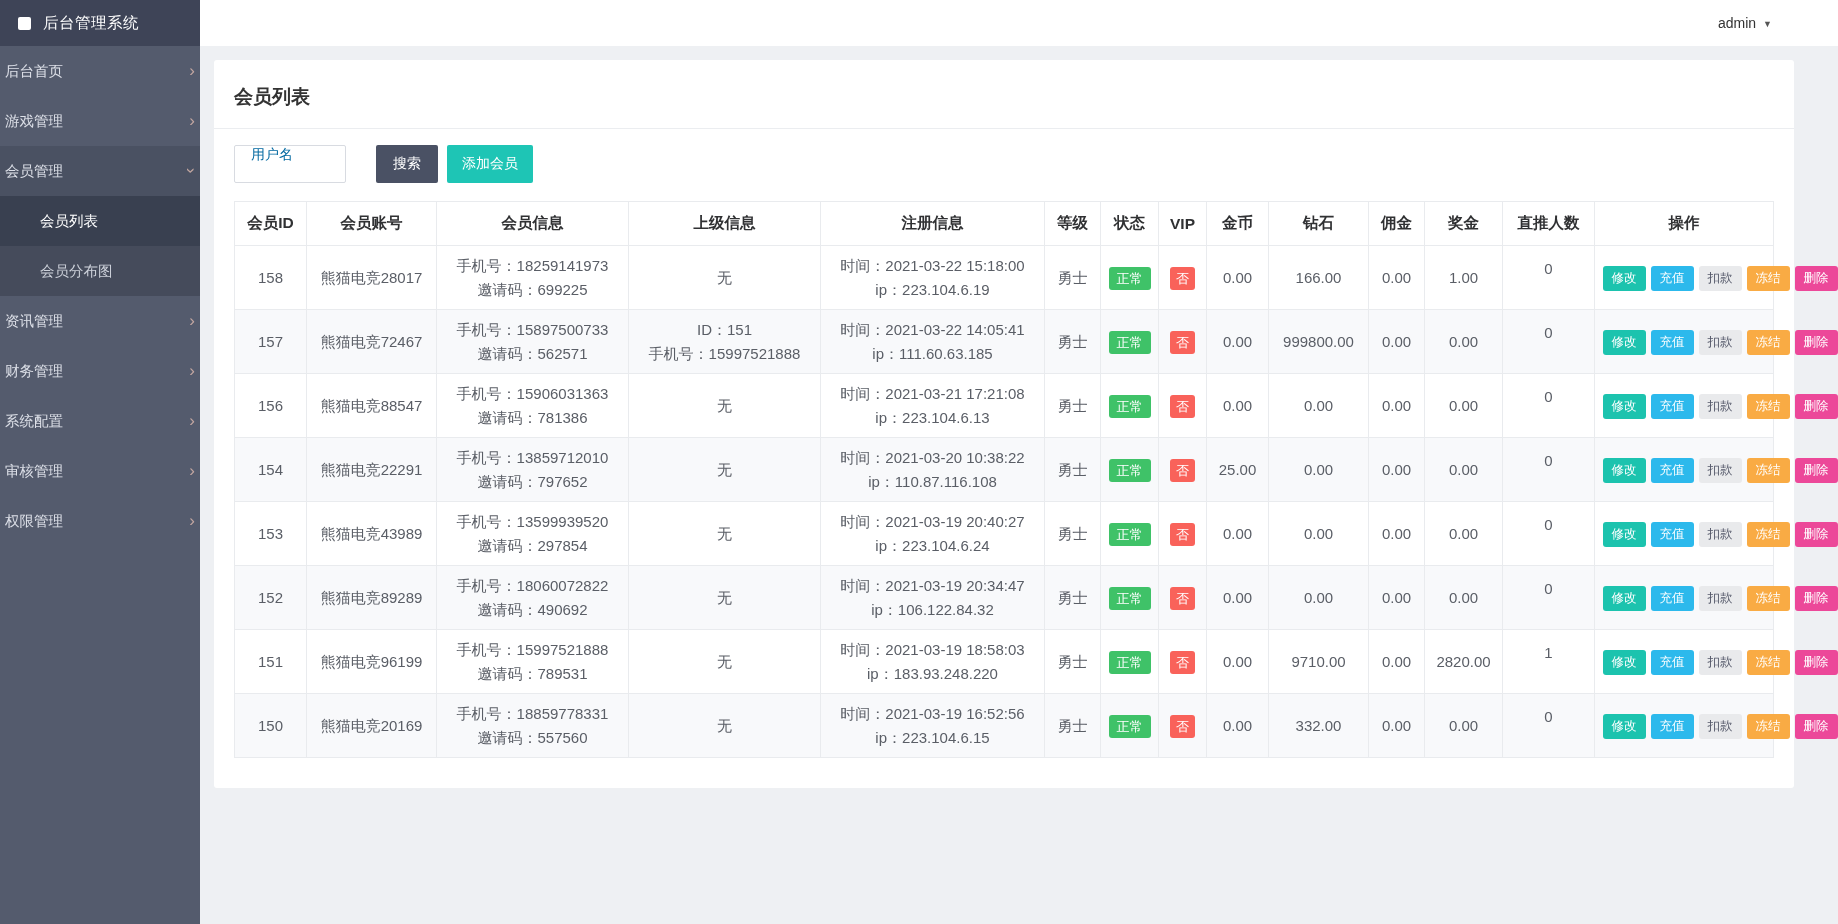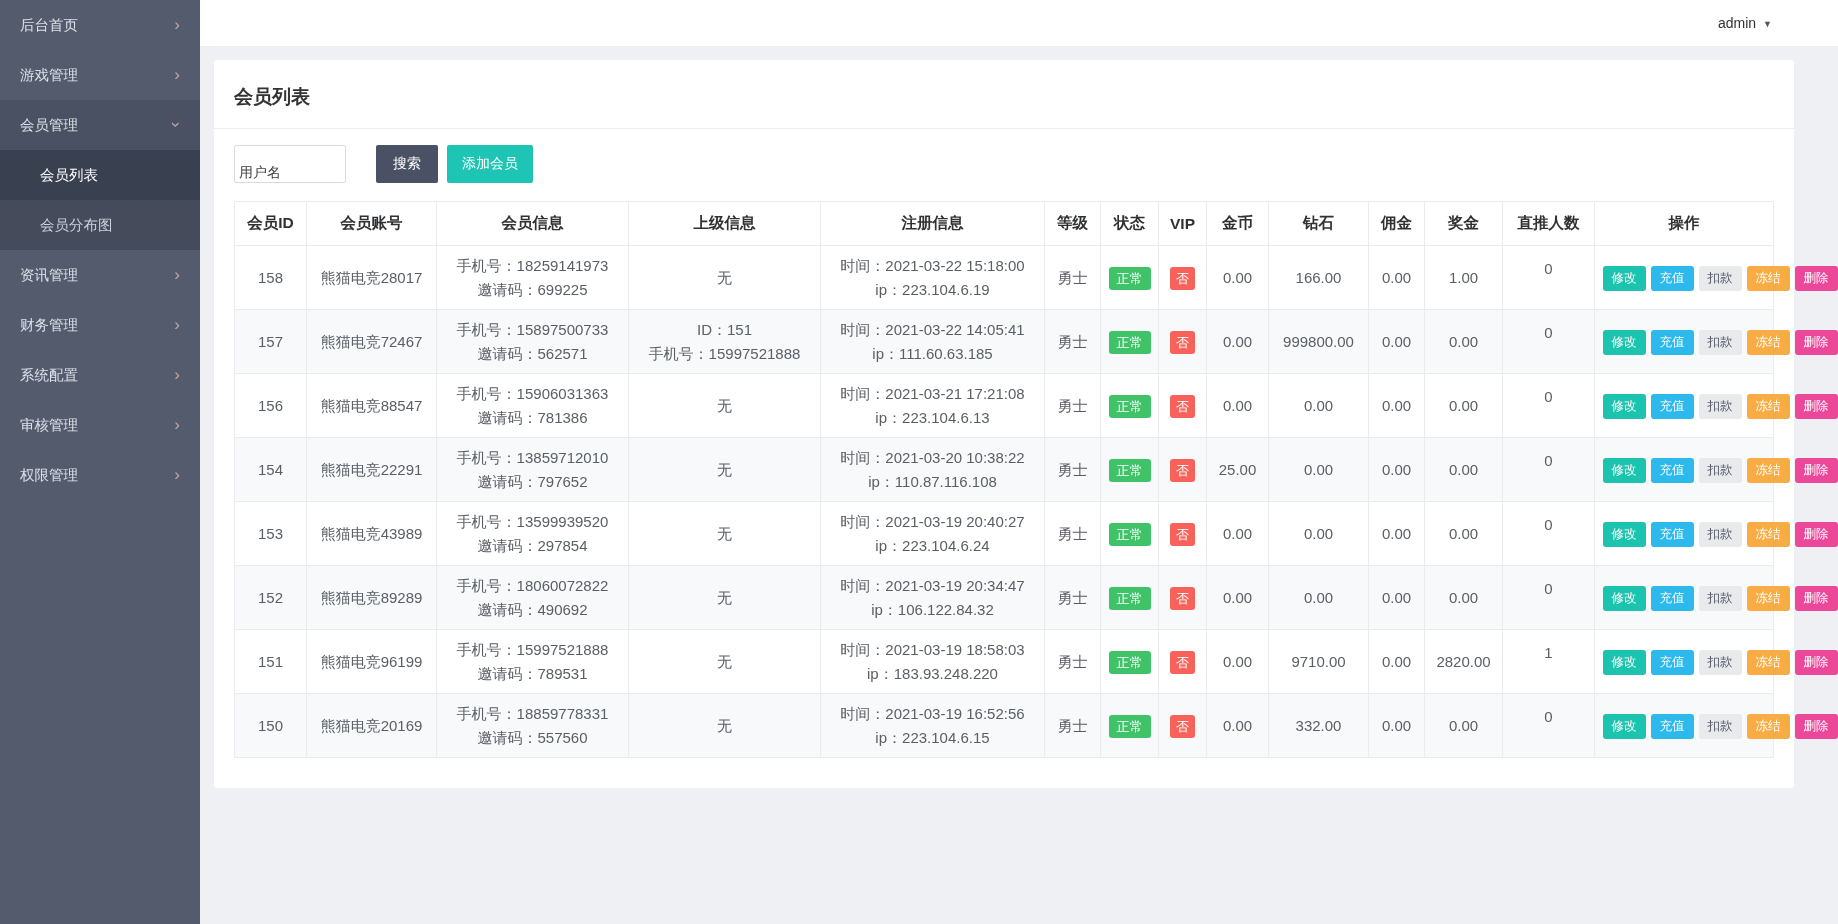--- a/index.html
+++ b/index.html
@@ -10,21 +10,21 @@
   }
   .app { display:flex; width:100%; height:100%; }
 
   
   .sidebar { width:200px; min-width:200px; background:#545b6d; display:flex; flex-direction:column; }
   .side-header { height:46px; background:#3e4457; display:flex; align-items:center; padding:0 18px; }
   .logo-square { width:13px; height:13px; background:#fff; border-radius:2px; margin-right:12px; }
   .side-title { color:#ffffff; font-size:15.5px; letter-spacing:.5px; white-space:nowrap; }
   .side-menu { flex:1; }
   .side-item { height:50px; display:flex; align-items:center; justify-content:space-between;
-    padding:0 20px; color:#dde0e8; font-size:14.5px; cursor:pointer; }
+    padding:0 5px; color:#dde0e8; font-size:14.5px; cursor:pointer; }
   .side-item.open { background:#4a5162; }
   .chev { color:#c2a6a0; font-size:17px; line-height:1; transform:translateY(-1px); }
   .chev.down { display:inline-block; transform:rotate(90deg) translateX(-1px); }
   .sub-menu { background:#454b5b; }
   .side-subitem { height:50px; display:flex; align-items:center; padding:0 20px 0 40px;
     color:#cdd1da; font-size:14.5px; cursor:pointer; }
   .side-subitem.active { background:#394050; color:#ffffff; }
 
   
   .main { flex:1; display:flex; flex-direction:column; overflow:hidden; }
@@ -34,21 +34,21 @@
   .user-name { font-size:14px; color:#333; }
   .caret-down { font-size:9px; color:#555; margin-left:7px; transform:translateY(1px); }
 
   
   .card { background:#ffffff; margin:14px 44px 0 14px; border-radius:3px; padding-bottom:30px; }
   .card-title { font-size:19px; color:#333; padding:24px 20px 18px; border-bottom:1px solid #ebedf0; }
 
   
   .filters { display:flex; align-items:center; padding:16px 20px 12px; }
   .f-select { width:112px; height:38px; border:1px solid #d8dbe1; border-radius:2px;
-    display:flex; align-items:flex-end; padding:0 4px; font-size:14px; color:#404040;
+    display:flex; align-items:flex-start; padding:0 16px; font-size:14px; color:#0369a1;
     margin-right:6px; background:#fff; cursor:pointer; }
   .f-input { height:38px; border:1px solid #e4e7eb; border-radius:2px; padding:0 12px;
     font-size:14px; color:#333; outline:none; background:#fff; }
   .f-input::placeholder { color:#b9bec7; }
   .f-keyword { width:362px; }
   .f-date { width:228px; }
   .gap-lg { margin-left:36px; }
   .gap-md { margin-left:32px; }
   .btn { border:none; height:38px; border-radius:2px; font-size:14px; color:#fff;
     cursor:pointer; font-family:inherit; }
@@ -78,20 +78,24 @@
   .act-delete { background:#ec4899;text-align:right; }
 
   .cell-sub div { white-space:nowrap; }
 </style>
 </head>
 <body>
 
 <div class="app">
 
   <aside class="sidebar">
+    <div class="side-header">
+      <span class="logo-square"></span>
+      <span class="side-title">后台管理系统</span>
+    </div>
     <nav class="side-menu" id="side-menu">
         <div class="side-item">
           <span>后台首页</span>
           <span class="chev">›</span>
         </div>
         <div class="side-item">
           <span>游戏管理</span>
           <span class="chev">›</span>
         </div>
         <div class="side-item open">

